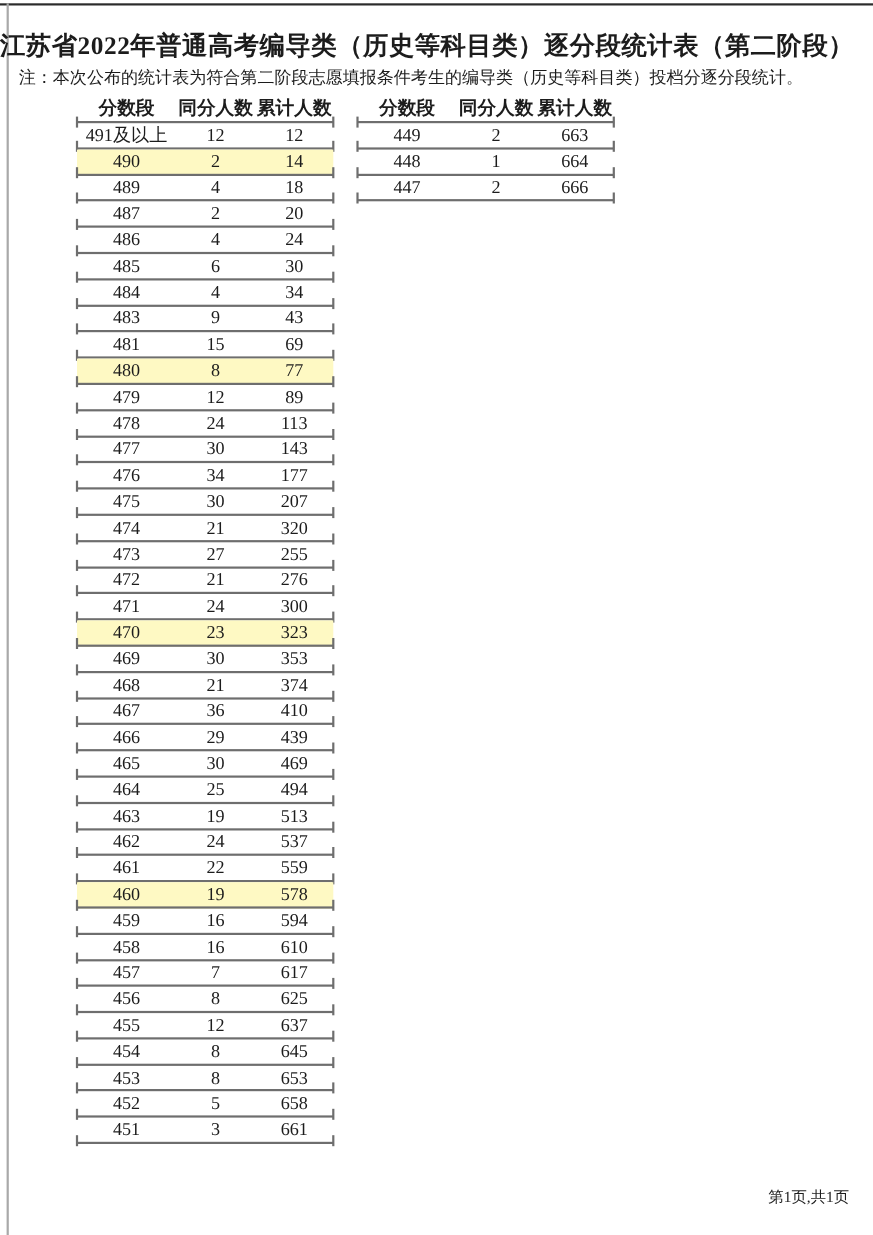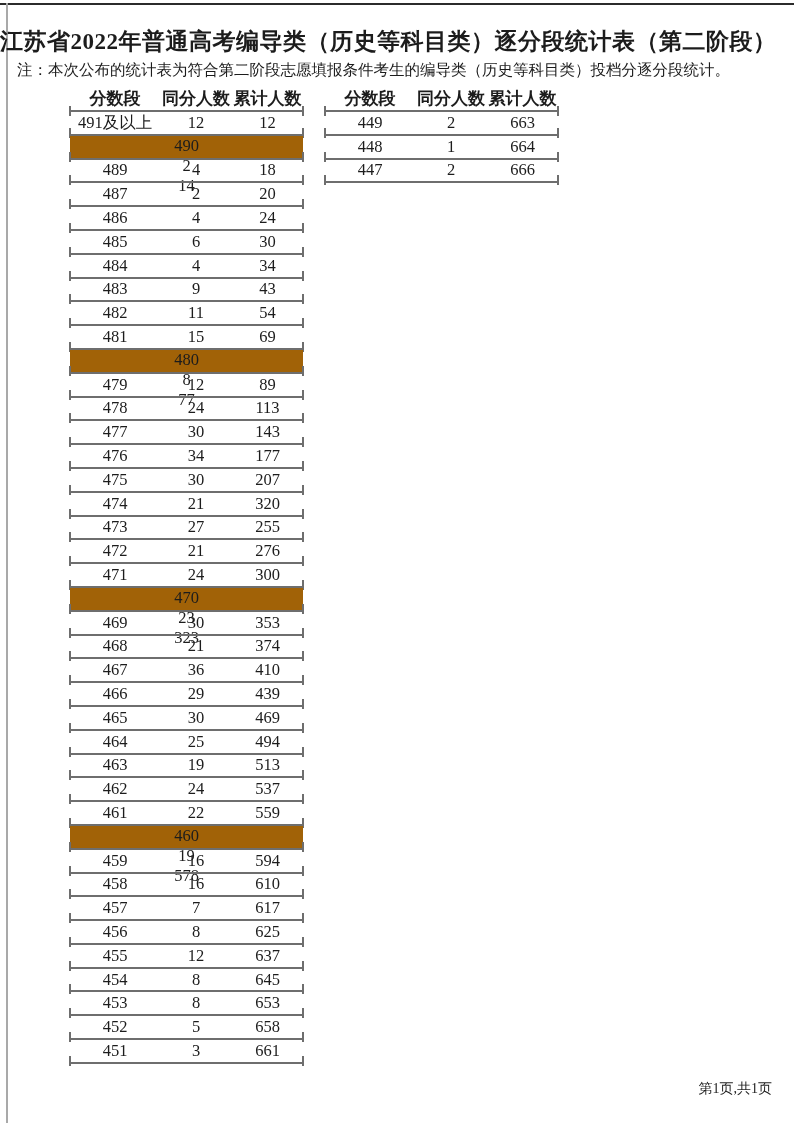--- a/index.html
+++ b/index.html
@@ -31,21 +31,21 @@
   .topline::after{right:-1px;}
   .row{
     position:relative;display:flex;align-items:center;height:21.8px;
     border-bottom:2px solid #6e6e6e;font-size:16.5px;
   }
   .row::before,.row::after{
     content:"";position:absolute;bottom:-4px;width:2px;height:10px;background:#6e6e6e;
   }
   .row::before{left:-1px;}
   .row::after{right:-1px;}
-  .row.shaded{background:#a16207;flex-direction:column;}
+  .row.shaded{background:#fef9c3;}
   .row .c.score{font-weight:normal;}
   .footer{position:absolute;top:1080px;right:22px;font-size:14px;margin-left:20px;}
 </style>
 </head>
 <body>
 
 <div class="page">
   <div class="border-top"></div>
   <div class="border-left"></div>
 
@@ -94,25 +94,20 @@
     <span class="c score">484</span>
     <span class="c count">4</span>
     <span class="c cum">34</span>
   </div>
         <div class="row">
     <span class="c score">483</span>
     <span class="c count">9</span>
     <span class="c cum">43</span>
   </div>
         <div class="row">
-    <span class="c score">482</span>
-    <span class="c count">11</span>
-    <span class="c cum">54</span>
-  </div>
-        <div class="row">
     <span class="c score">481</span>
     <span class="c count">15</span>
     <span class="c cum">69</span>
   </div>
         <div class="row shaded">
     <span class="c score">480</span>
     <span class="c count">8</span>
     <span class="c cum">77</span>
   </div>
         <div class="row">

